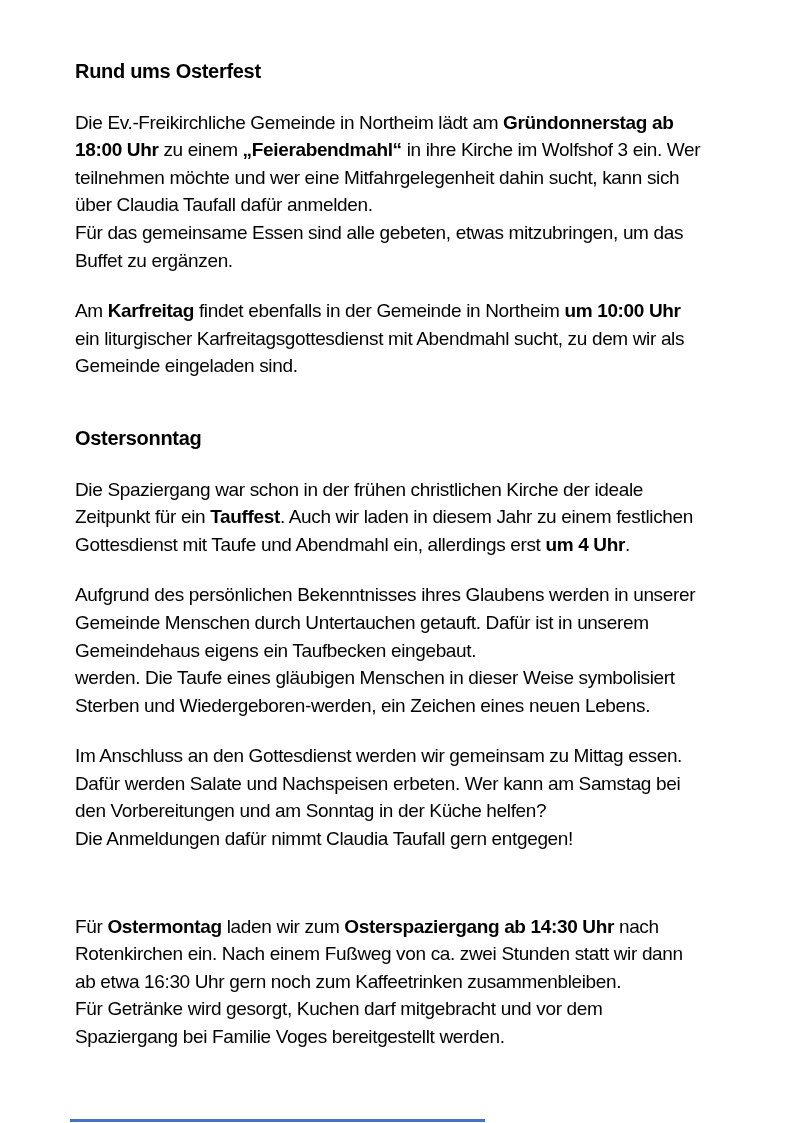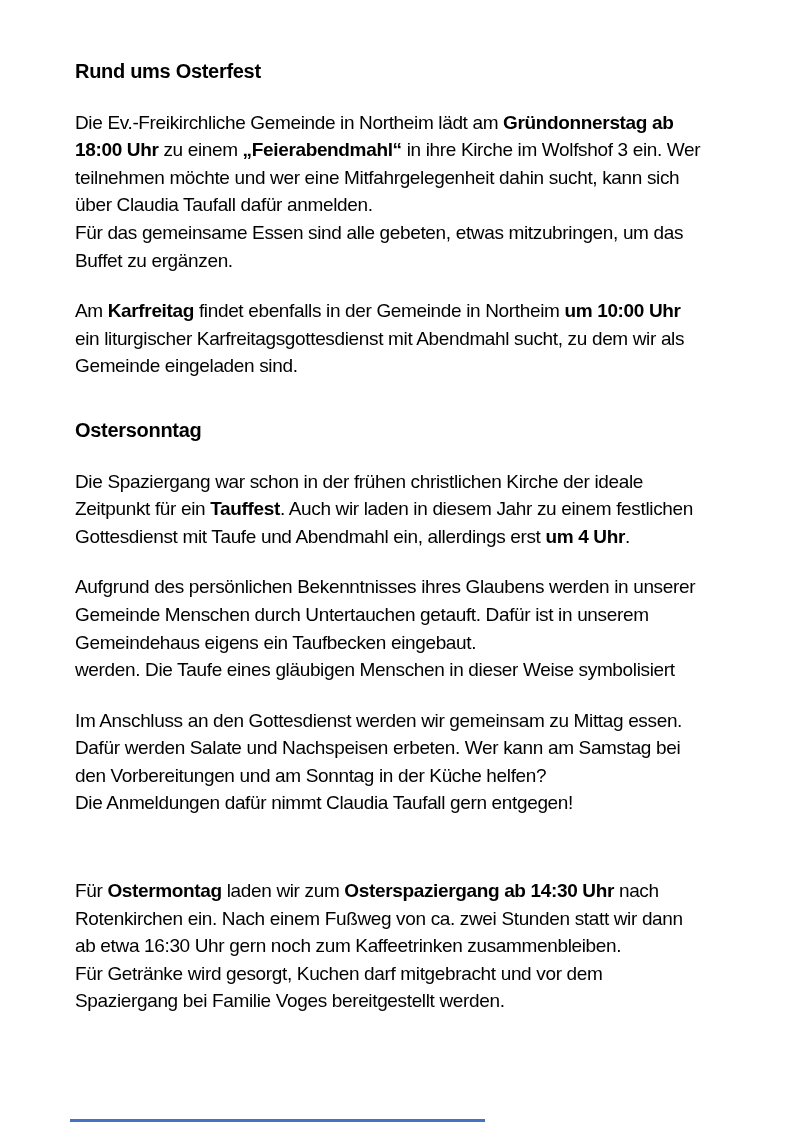--- a/index.html
+++ b/index.html
@@ -25,21 +25,21 @@
   .line {
     white-space: nowrap;
     line-height: 27.6px;
     font-size: 19px;
     letter-spacing: -0.35px;
   }
   .heading {
     font-weight: 700;
     font-size: 20px;
     line-height: 27.6px;
-    margin-top: 0;
+    margin-top: 8px;
     letter-spacing: -0.3px;
   }
   .para { margin-top: 23px; }
   .spacer { height: 37px; }
   .b { font-weight: 700; }
   .accent-line {
     position: absolute;
     left: 70px;
     top: 1119px;
     width: 415px;
@@ -69,20 +69,21 @@
     <div class="para">
       <div class="line"><span>Die Spaziergang war schon in der frühen christlichen Kirche der ideale</span></div>
       <div class="line"><span>Zeitpunkt für ein </span><span class="b">Tauffest</span><span>. Auch wir laden in diesem Jahr zu einem festlichen</span></div>
       <div class="line"><span>Gottesdienst mit Taufe und Abendmahl ein, allerdings erst </span><span class="b">um 4 Uhr</span><span>.</span></div>
     </div>
     <div class="para">
       <div class="line"><span>Aufgrund des persönlichen Bekenntnisses ihres Glaubens werden in unserer</span></div>
       <div class="line"><span>Gemeinde Menschen durch Untertauchen getauft. Dafür ist in unserem</span></div>
       <div class="line"><span>Gemeindehaus eigens ein Taufbecken eingebaut.</span></div>
       <div class="line"><span>werden. Die Taufe eines gläubigen Menschen in dieser Weise symbolisiert</span></div>
+      <div class="line"><span>Sterben und Wiedergeboren-werden, ein Zeichen eines neuen Lebens.</span></div>
     </div>
     <div class="para">
       <div class="line"><span>Im Anschluss an den Gottesdienst werden wir gemeinsam zu Mittag essen.</span></div>
       <div class="line"><span>Dafür werden Salate und Nachspeisen erbeten. Wer kann am Samstag bei</span></div>
       <div class="line"><span>den Vorbereitungen und am Sonntag in der Küche helfen?</span></div>
       <div class="line"><span>Die Anmeldungen dafür nimmt Claudia Taufall gern entgegen!</span></div>
     </div>
     <div class="spacer"></div>
     <div class="para">
       <div class="line"><span>Für </span><span class="b">Ostermontag</span><span> laden wir zum </span><span class="b">Osterspaziergang ab 14:30 Uhr</span><span> nach</span></div>

